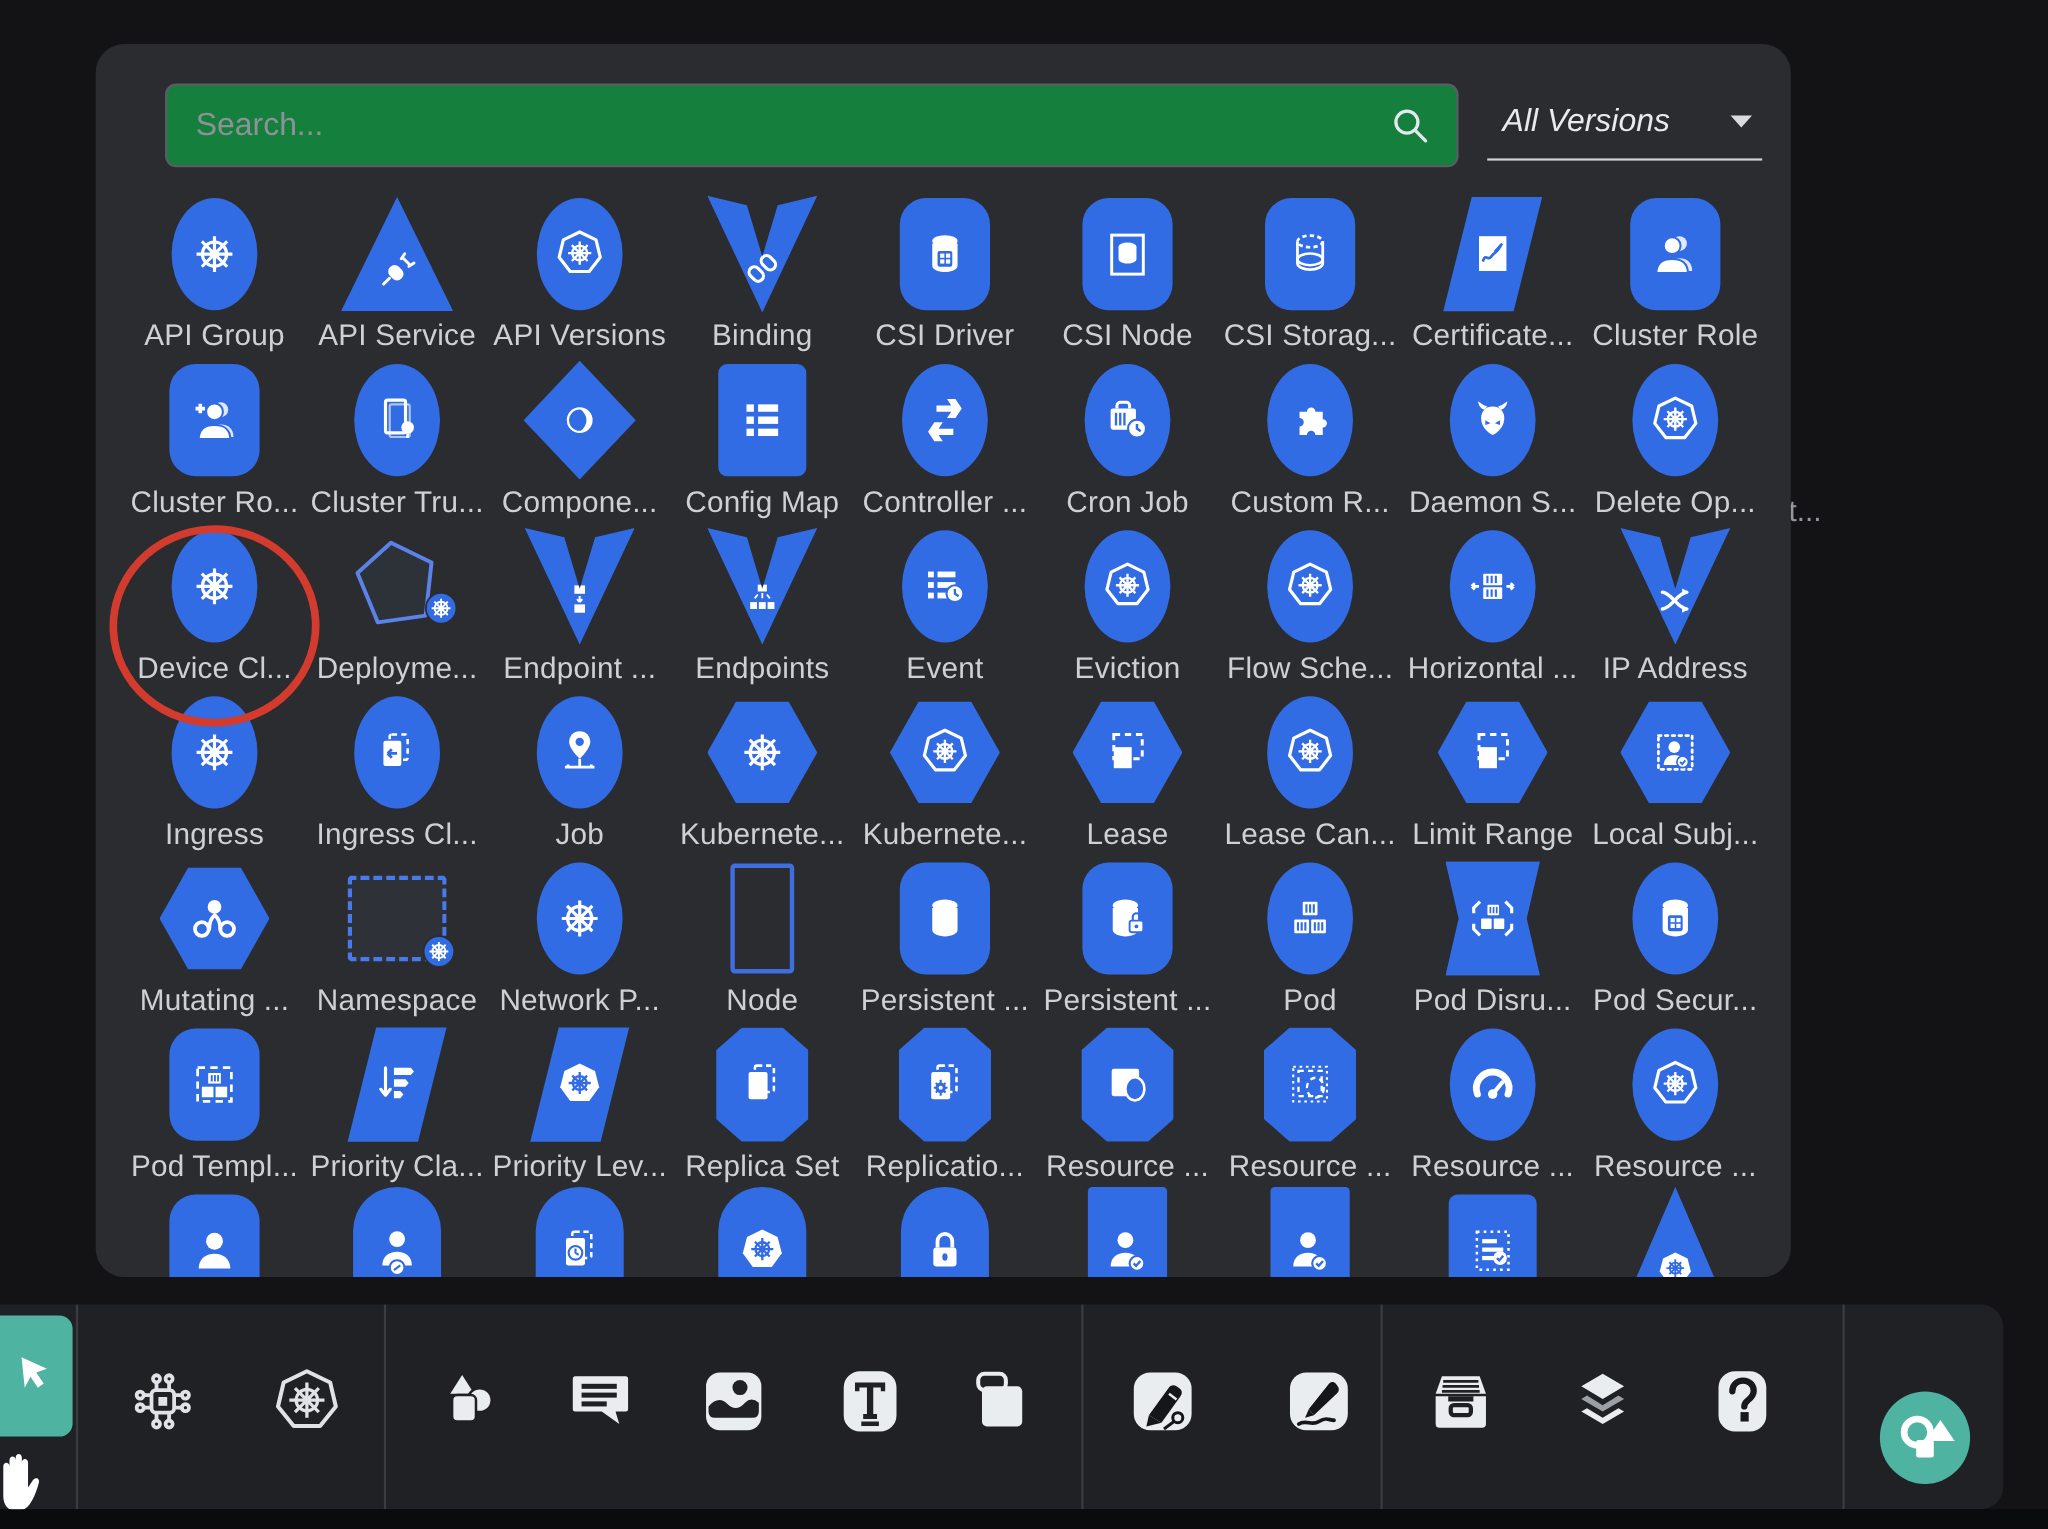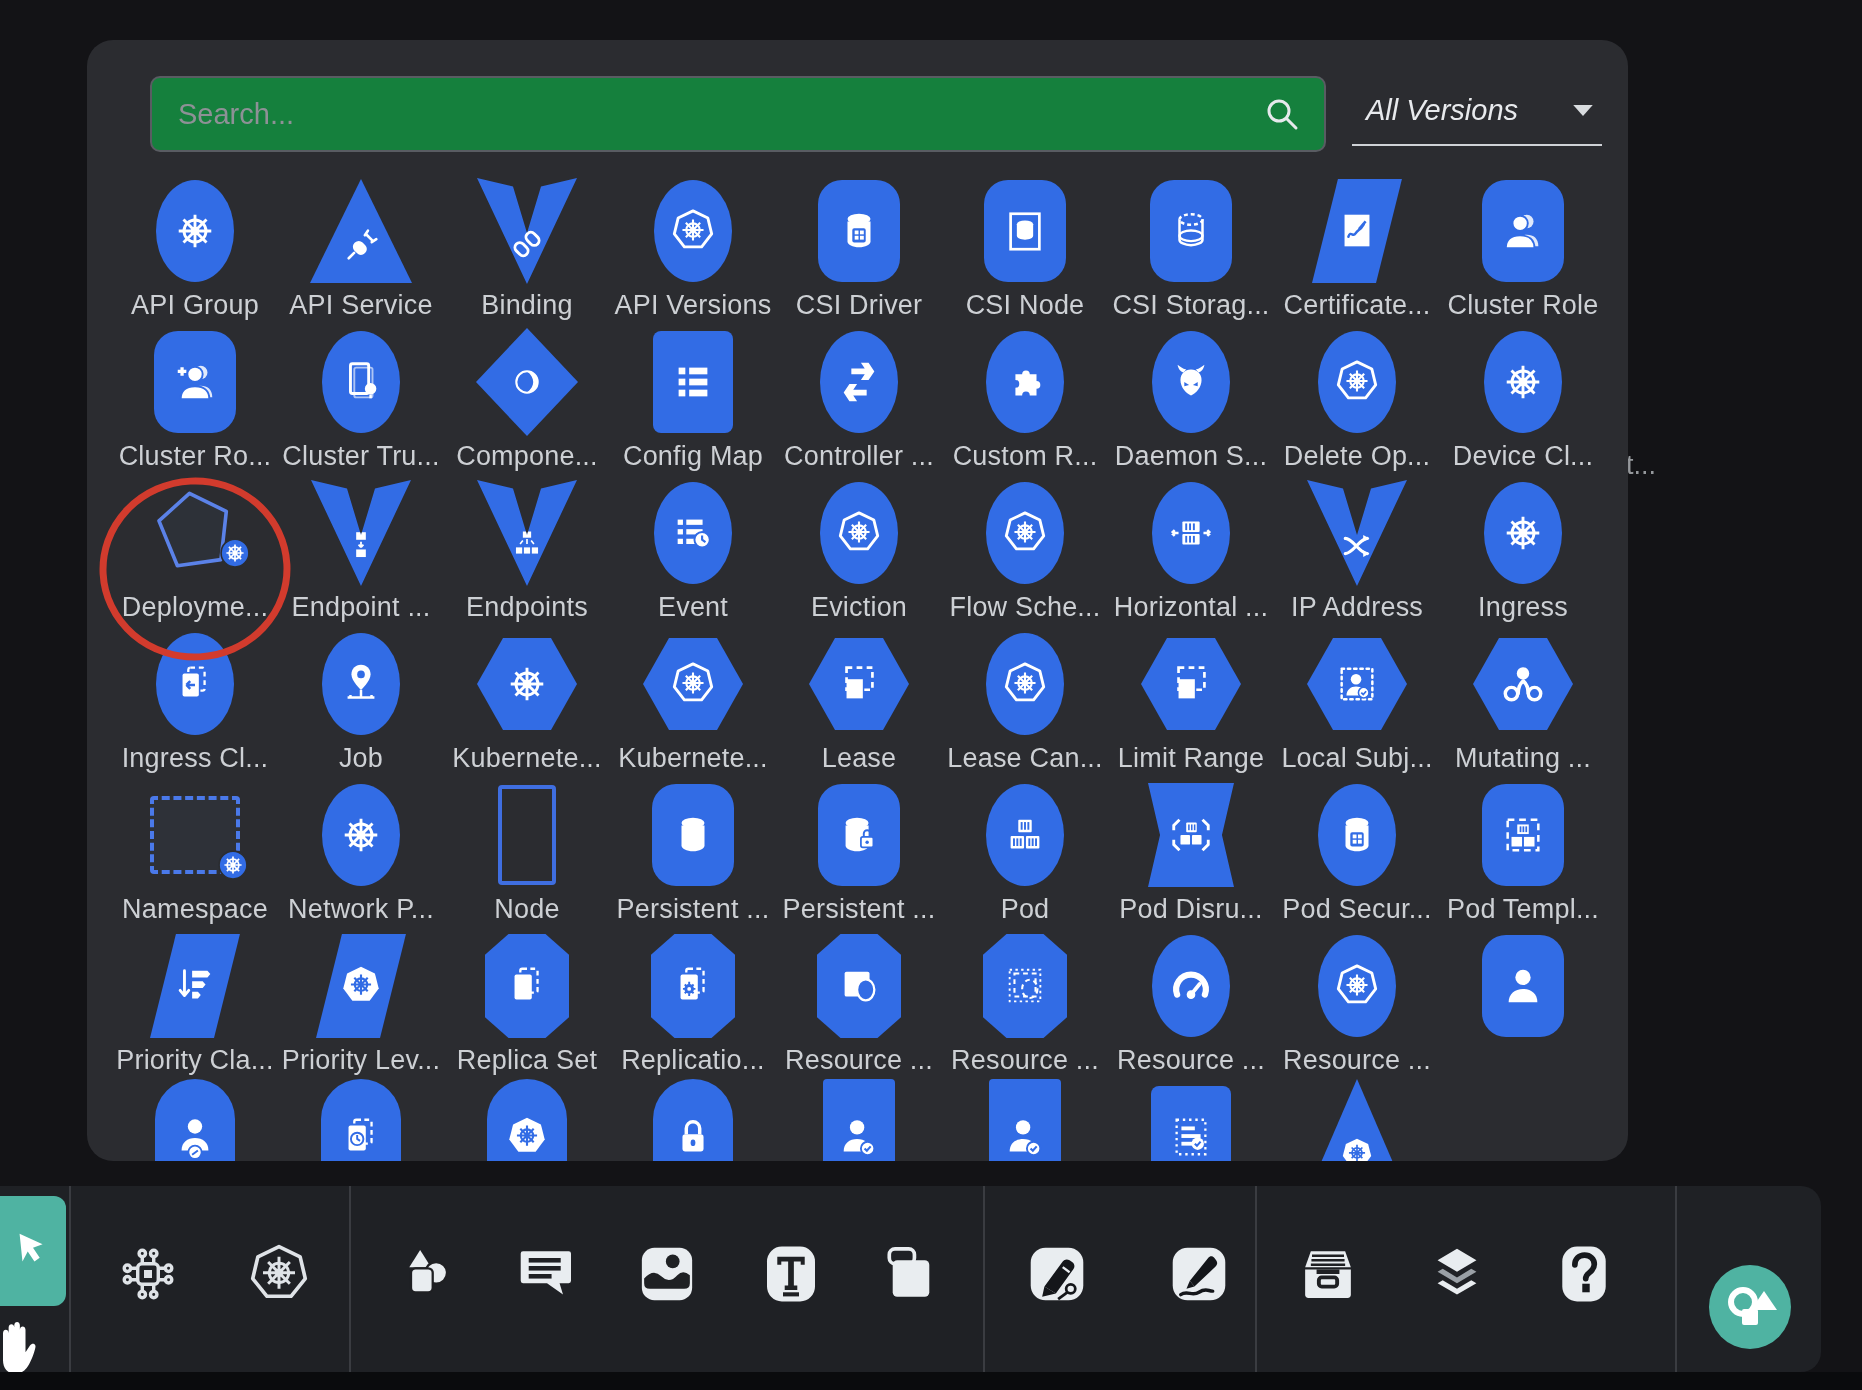--- a/index.html
+++ b/index.html
@@ -119,47 +119,47 @@
                   </g>
                   <rect x="15" y="17" width="15" height="19" rx="7" fill="#fff" transform="rotate(-45 22.5 26.5)"></rect>
                 </svg>
               </span>
             </div>
           </div>
           <div class="tlabel">API Service</div>
         </div>
         <div class="tile">
           <div class="icon-wrap">
-            <div class="shape s-vee">
-              <span class="g">
-                <svg viewBox="0 0 48 48" fill="none" stroke="#fff" stroke-width="4.2">
-                  <rect x="9" y="21" width="14" height="21" rx="7" transform="rotate(-45 16 31.5)"></rect>
-                  <rect x="25" y="6" width="14" height="21" rx="7" transform="rotate(-45 32 16.5)"></rect>
-                </svg>
-              </span>
-            </div>
-          </div>
-          <div class="tlabel">Binding</div>
-        </div>
-        <div class="tile">
-          <div class="icon-wrap">
             <div class="shape s-circle">
               <span class="g">
                 <svg viewBox="0 0 48 48">
                   <polygon points="24,3 39.5,10.5 43.5,27 33,40.5 15,40.5 4.5,27 8.5,10.5" fill="none" stroke="#fff" stroke-width="3" stroke-linejoin="round"></polygon>
                   <g stroke="#fff" stroke-width="2.2" fill="none">
                     <circle cx="24" cy="23" r="7"></circle>
                     <path d="M24 12v22M13 23h22M16.5 15.5l15 15M31.5 15.5l-15 15"></path>
                   </g>
                   <circle cx="24" cy="23" r="2.8" fill="#fff"></circle>
                 </svg>
               </span>
             </div>
           </div>
           <div class="tlabel">API Versions</div>
+        </div>
+        <div class="tile">
+          <div class="icon-wrap">
+            <div class="shape s-vee">
+              <span class="g">
+                <svg viewBox="0 0 48 48" fill="none" stroke="#fff" stroke-width="4.2">
+                  <rect x="9" y="21" width="14" height="21" rx="7" transform="rotate(-45 16 31.5)"></rect>
+                  <rect x="25" y="6" width="14" height="21" rx="7" transform="rotate(-45 32 16.5)"></rect>
+                </svg>
+              </span>
+            </div>
+          </div>
+          <div class="tlabel">Binding</div>
         </div>
         <div class="tile">
           <div class="icon-wrap">
             <div class="shape s-roundsquare">
               <span class="g">
                 <svg viewBox="0 0 48 48">
                   <path d="M12 14v21c0 3.3 5.4 6 12 6s12-2.7 12-6V14" fill="#fff"></path>
                   <ellipse cx="24" cy="11.5" rx="12" ry="5.5" fill="#fff"></ellipse>
                   <rect x="17" y="21" width="14" height="15" rx="2" fill="#326CE5"></rect>
                   <g fill="#fff">
@@ -297,20 +297,40 @@
             <div class="shape s-circle">
               <span class="g">
                 <svg viewBox="0 0 48 48" fill="#fff">
                   <path d="M16 10h14l-4-6h8l6 9-6 9h-8l4-6H16z"></path>
                   <path d="M32 38H18l4 6h-8l-6-9 6-9h8l-4 6h14z"></path>
                 </svg>
               </span>
             </div>
           </div>
           <div class="tlabel">Controller ...</div>
+        </div>
+        <div class="tile">
+          <div class="icon-wrap">
+            <div class="shape s-circle">
+              <span class="g">
+                <svg viewBox="0 0 48 48">
+                  <rect x="8" y="13" width="24" height="20" rx="2" fill="#fff"></rect>
+                  <path d="M14 13v-3a3 3 0 0 1 3-3h6a3 3 0 0 1 3 3v3" stroke="#fff" stroke-width="2.8" fill="none"></path>
+                  <g fill="#326CE5">
+                    <rect x="12" y="17" width="2.2" height="12"></rect>
+                    <rect x="16" y="17" width="2.2" height="12"></rect>
+                    <rect x="20" y="17" width="2.2" height="12"></rect>
+                  </g>
+                  <circle cx="33" cy="32" r="8.5" fill="#fff" stroke="#326CE5" stroke-width="2"></circle>
+                  <path d="M33 27.5V32l3.5 2.5" stroke="#326CE5" stroke-width="2.4" fill="none"></path>
+                </svg>
+              </span>
+            </div>
+          </div>
+          <div class="tlabel">Cron Job</div>
         </div>
         <div class="tile">
           <div class="icon-wrap">
             <div class="shape s-circle">
               <span class="g">
                 <svg viewBox="0 0 48 48" fill="#fff">
                   <path d="M14 16h7a4 4 0 1 1 8 0h7v7a4 4 0 1 1 0 8v7h-7a4 4 0 1 0-8 0h-7v-8a4 4 0 1 0 0-8z"></path>
                 </svg>
               </span>
             </div>

